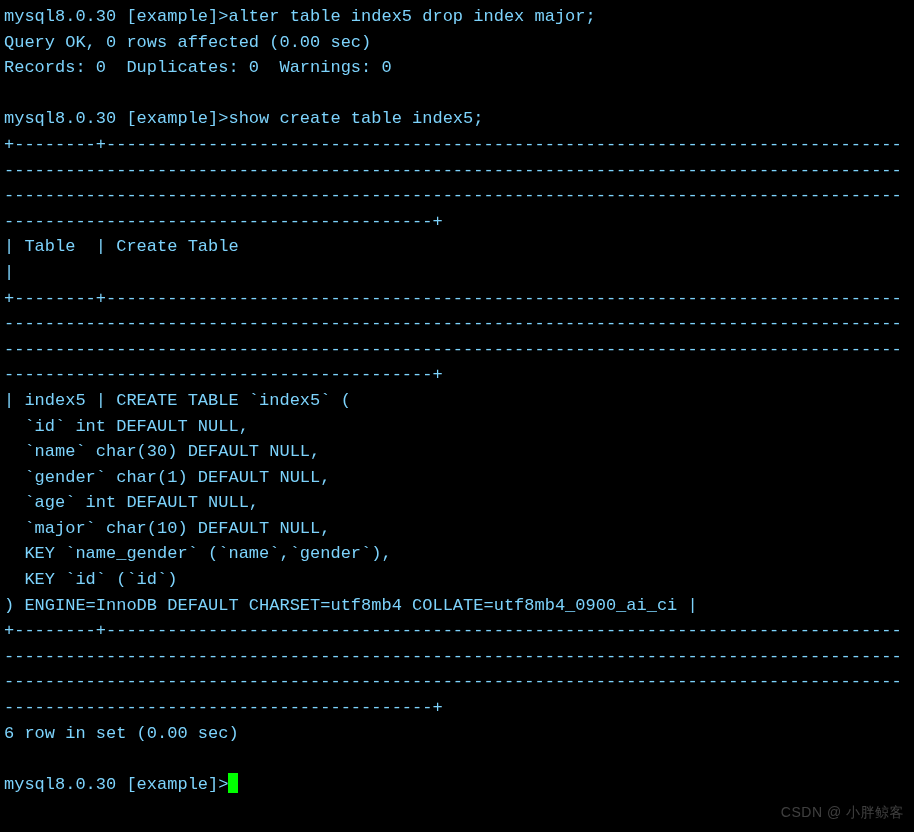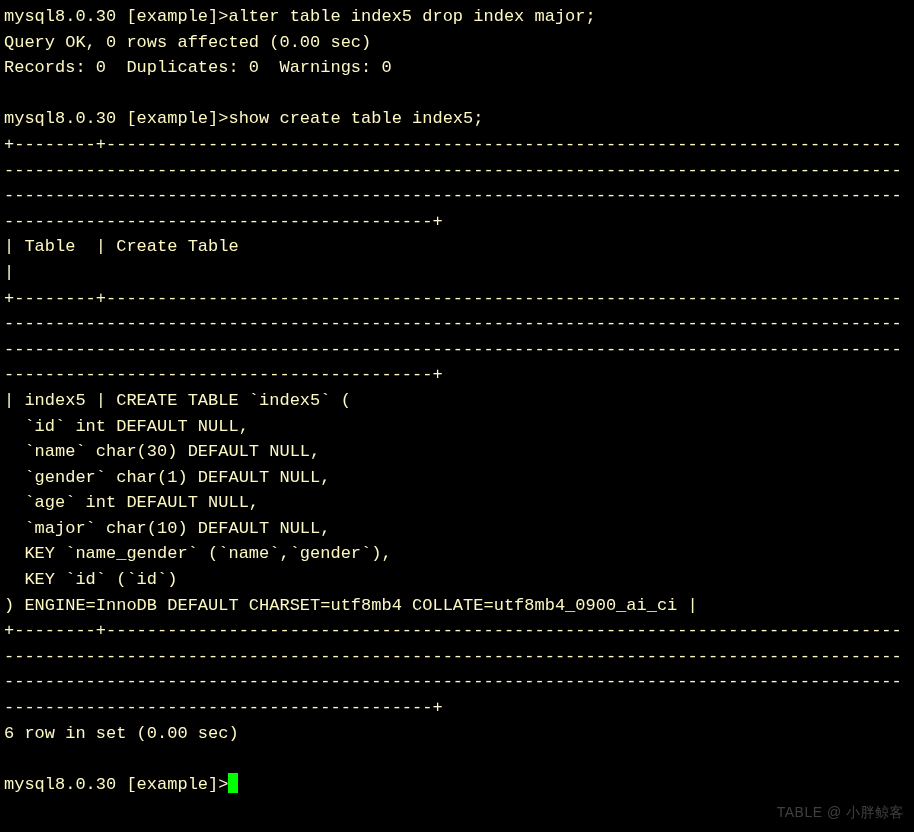--- a/index.html
+++ b/index.html
@@ -9,21 +9,21 @@
     width: 914px;
     height: 832px;
     overflow: hidden;
   }
   pre.terminal {
     margin: 0;
     padding: 4px 4px;
     font-family: "Consolas", "Menlo", "Courier New", monospace;
     font-size: 17px;
     line-height: 25.6px;
-    color: #fef9c3;
+    color: #7dd3fc;
     white-space: pre-wrap;
     word-break: break-all;
   }
   .cursor {
     display: inline-block;
     width: 10px;
     height: 20px;
     background: #00ff00;
     vertical-align: text-bottom;
     margin-bottom: 1px;
@@ -57,13 +57,13 @@
   `age` int DEFAULT NULL,
   `major` char(10) DEFAULT NULL,
   KEY `name_gender` (`name`,`gender`),
   KEY `id` (`id`)
 ) ENGINE=InnoDB DEFAULT CHARSET=utf8mb4 COLLATE=utf8mb4_0900_ai_ci |</span>
 <span>+--------+--------------------------------------------------------------------------------------------------------------------------------------------------------------------------------------------------------------------------------------------------------------------------------------------------------+</span>
 <span>6 row in set (0.00 sec)</span>
 
 <span>mysql8.0.30 [example]&gt;</span><span class="cursor"></span></pre>
 
-<div class="watermark">TABLE @ 小胖鲸客</div>
+<div class="watermark">CSDN @ 小胖鲸客</div>
 
 </body></html>

